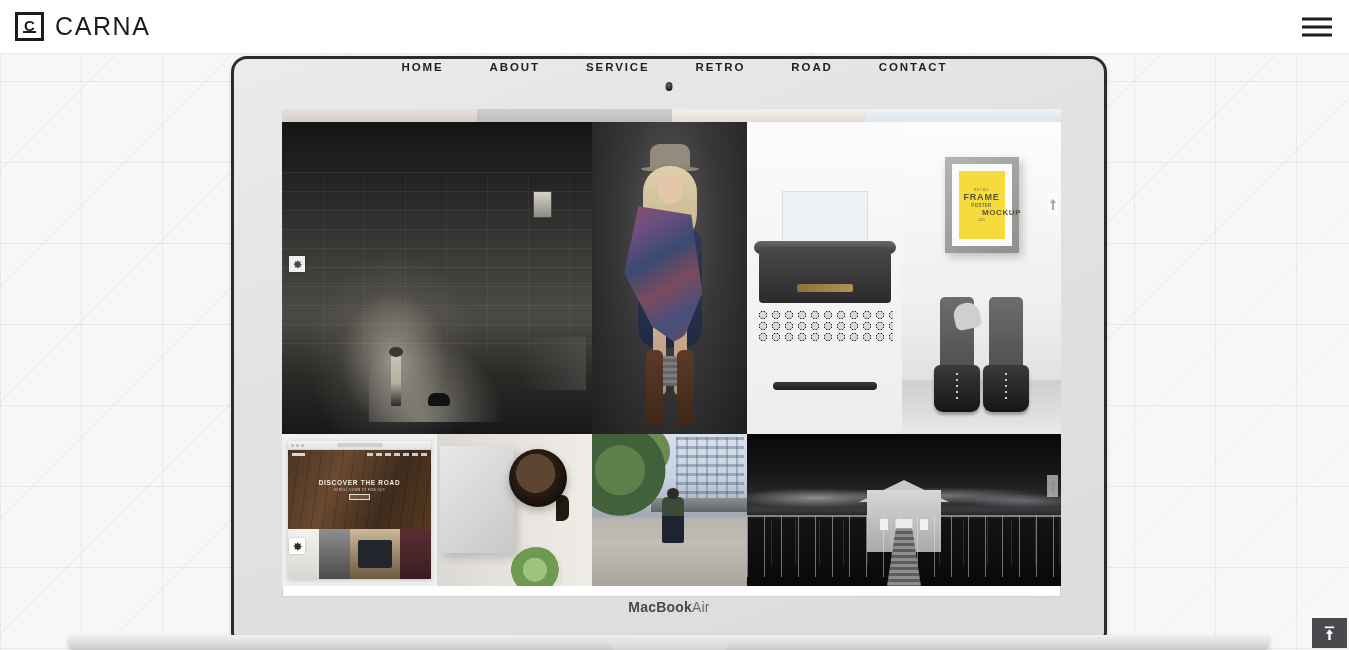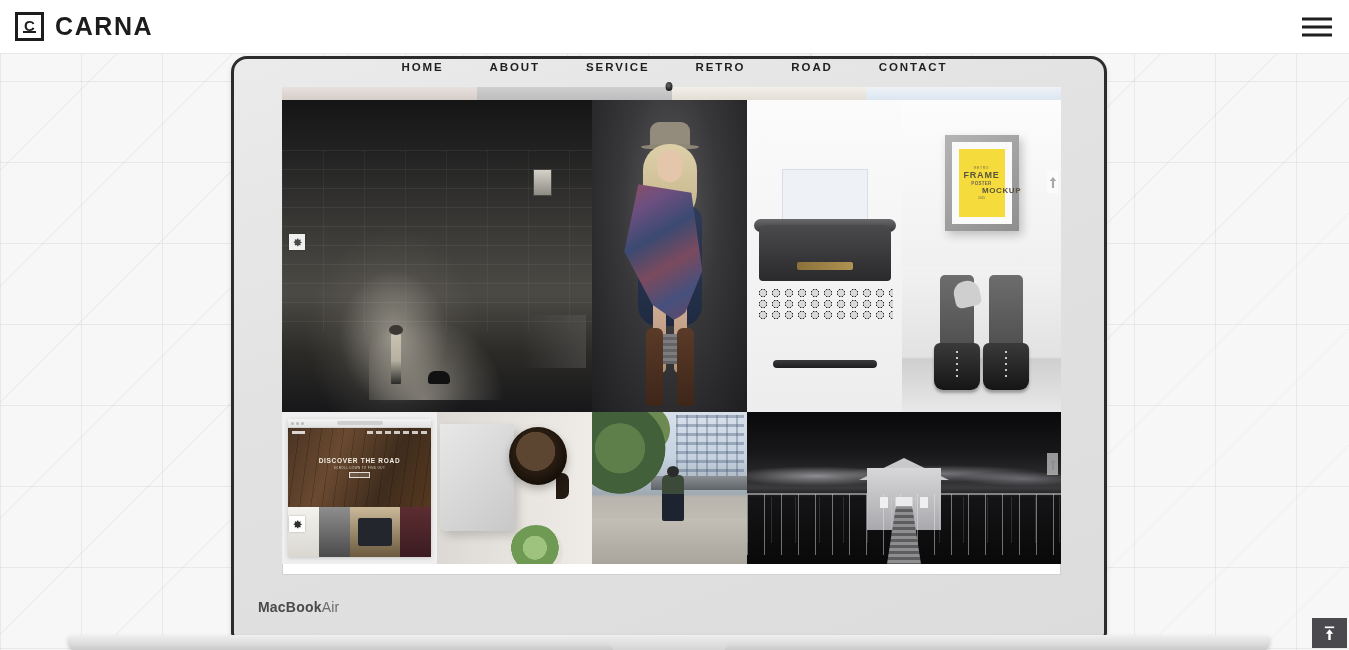--- a/index.html
+++ b/index.html
@@ -37,21 +37,21 @@
     position:relative; flex:0 0 auto;
   }
   .brand-mark .glyph{
     font-size:15px; font-weight:bold; line-height:1; color:#1c1c1c;
     font-family:"Liberation Sans", sans-serif; margin-top:-3px;
   }
   .brand-mark .bar{
     position:absolute; bottom:5px; left:5px; right:5px; height:2.5px; background:#1c1c1c;
   }
   .brand-text{
-    font-size:25px; font-weight:bold; letter-spacing:1.6px; color:#1c1c1c; line-height:1;
+    font-size:25px; font-weight:normal; letter-spacing:1.6px; color:#1c1c1c; line-height:1;
   }
   .nav{
     position:absolute; left:0; right:0; top:0; height:54px;
     display:flex; align-items:center; justify-content:center; gap:0;
     pointer-events:none;
     margin-top:40px;
   }
   .nav a{
     pointer-events:auto;
     font-size:11.5px; font-weight:bold; letter-spacing:1.9px; color:#1f1f1f;
@@ -76,28 +76,28 @@
     box-shadow:0 2px 5px rgba(0,0,0,.12);
     overflow:hidden;
   }
   .camera{
     position:absolute; left:50%; top:23px; transform:translateX(-50%);
     width:7px; height:9px; border-radius:50%;
     background:radial-gradient(circle at 40% 35%,#666,#1d1d1d 70%);
     z-index:4;
   }
   .screen{
-    position:absolute; left:48px; top:28px; width:779px; height:488px;
+    position:absolute; left:48px; top:50px; width:779px; height:488px;
     background:#fff; overflow:hidden; z-index:3;
     box-shadow:inset 0 0 0 1px rgba(0,0,0,.18);
     text-align:center;
   }
   .bottom-label{
-    position:absolute; left:0; right:0; bottom:21px; text-align:left;
-    font-size:14px; color:#5e5e5e; letter-spacing:.2px; z-index:4;margin-left:24px;
+    position:absolute; left:0; right:0; bottom:21px; text-align:center;
+    font-size:14px; color:#5e5e5e; letter-spacing:.2px; z-index:4;
   }
   .bottom-label b{ font-weight:bold; color:#4a4a4a; }
   .bottom-label i{ font-style:normal; font-weight:400; color:#6b6b6b; }
 
   .base{
     position:absolute; left:-163px; bottom:-12px; width:1202px; height:16px; z-index:9;
     background:linear-gradient(to bottom,#f0f0f0 0%,#dcdcdc 55%,#c6c6c6 100%);
     border-radius:3px 3px 8px 8px;
     box-shadow:0 2px 4px rgba(0,0,0,.15);
   }

